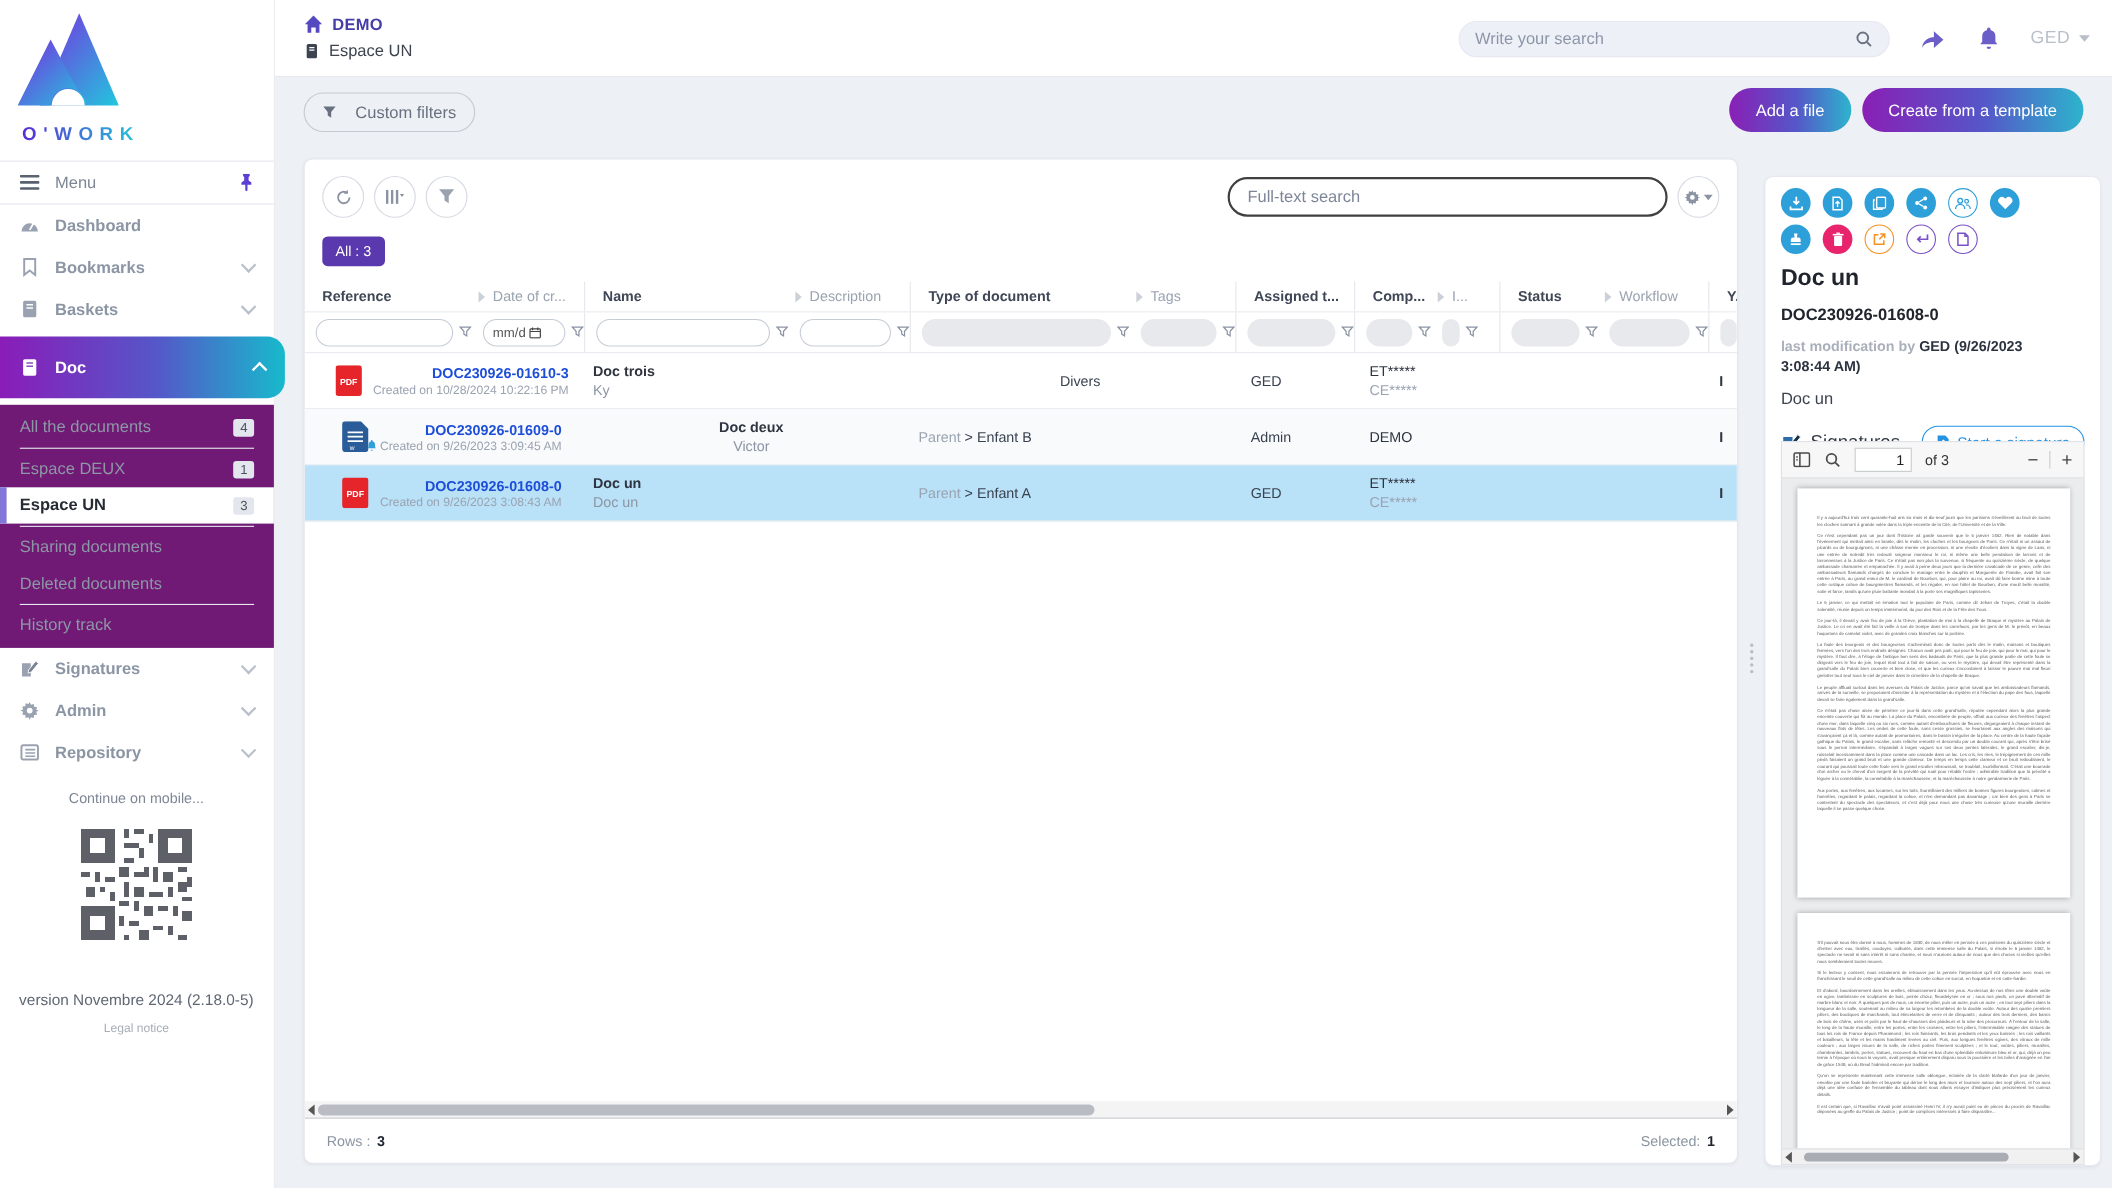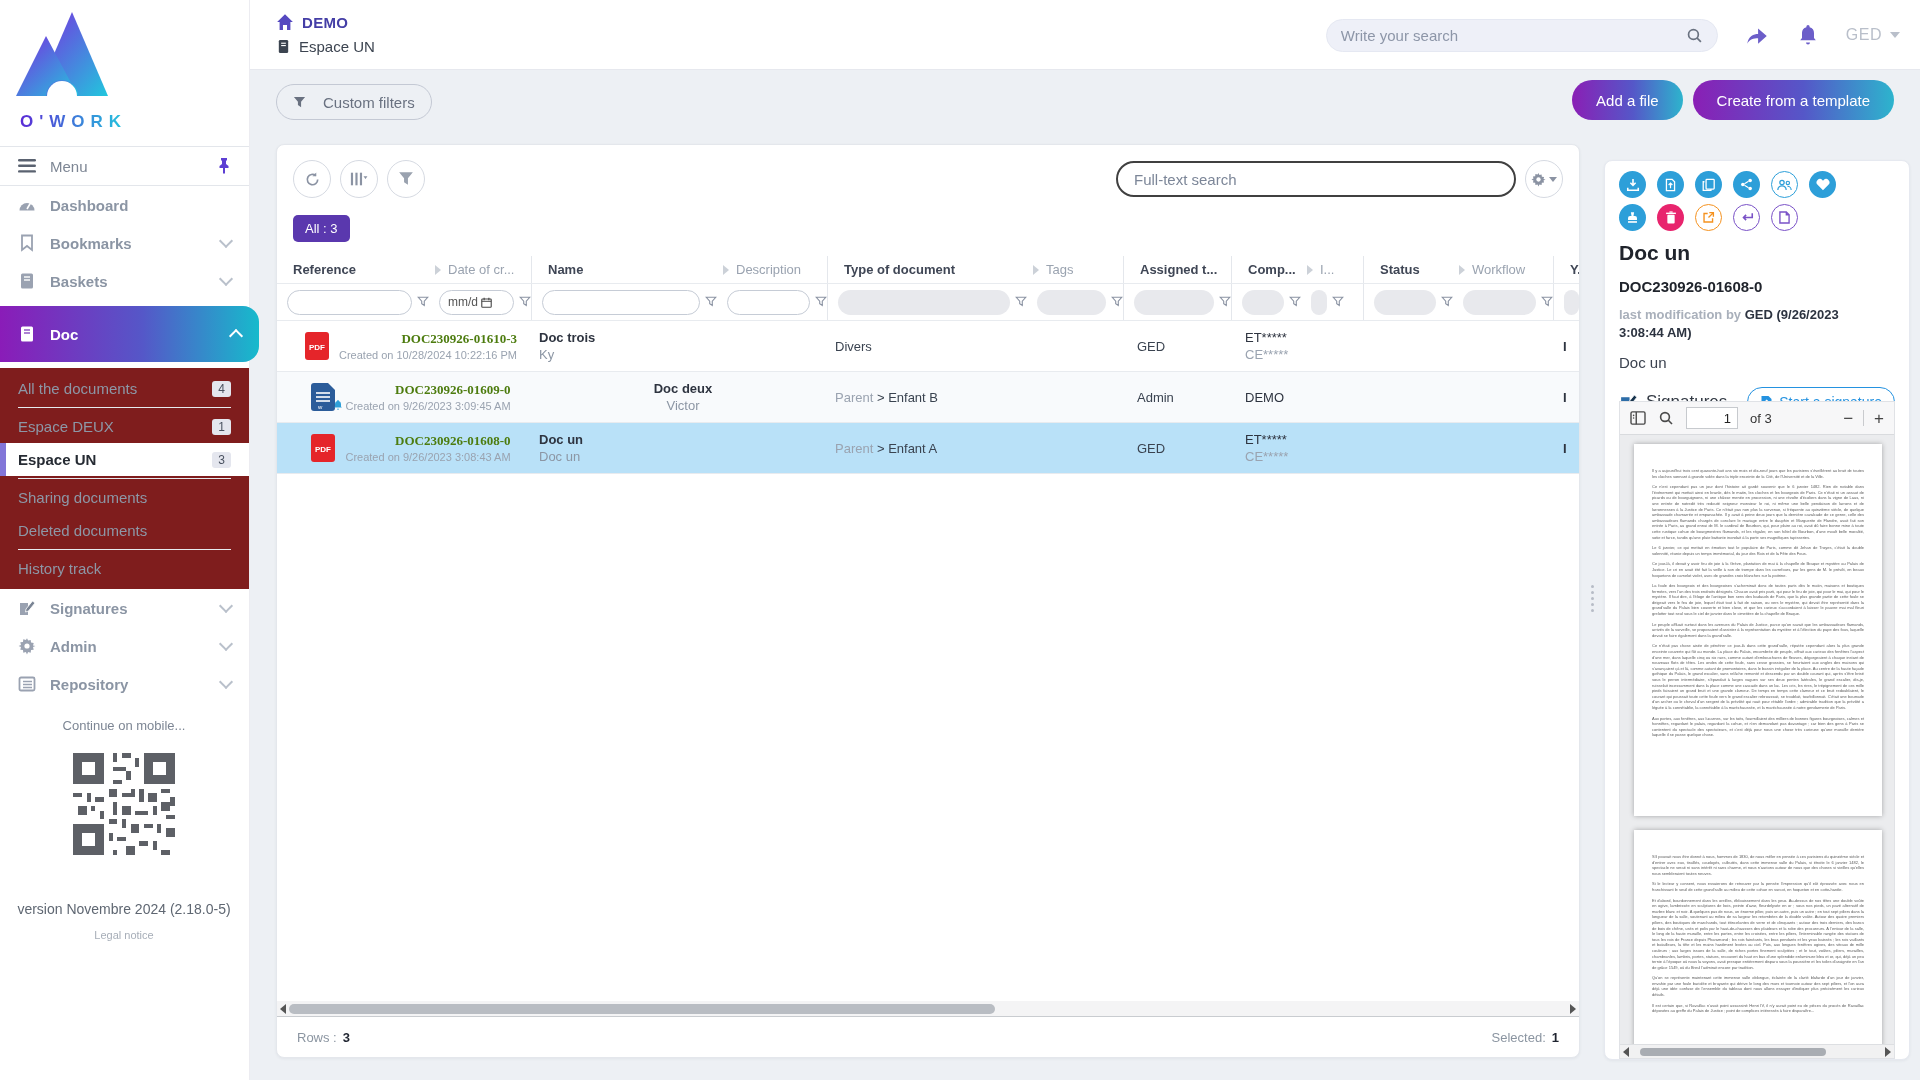--- a/index.html
+++ b/index.html
@@ -25,21 +25,21 @@
   .logo-wrap { height:146px; display:flex; flex-direction:column; align-items:flex-start; padding:10px 0 0 16px; }
   .logo-text { font-size:17px; font-weight:bold; letter-spacing:6px; background:linear-gradient(90deg,#5b2bd6,#21c7dd); -webkit-background-clip:text; background-clip:text; color:transparent; margin:2px 0 0 4px; }
   .menu-row { height:40px; border-top:1px solid #e3e6eb; border-bottom:1px solid #e3e6eb; display:flex; align-items:center; padding:0 18px; gap:14px; }
   .menu-label { font-size:15px; color:#7d8694; flex:1; }
   .nav-item { height:38px; display:flex; align-items:center; padding:0 18px; gap:14px; cursor:pointer; }
   .nav-label { font-size:15px; font-weight:bold; color:#8b95a4; flex:1; }
   .chev { width:10px; height:10px; border-right:2px solid #b9c0cb; border-bottom:2px solid #b9c0cb; transform:rotate(45deg); margin-top:-4px; }
   .doc-active { height:56px; margin:6px 0; width:259px; border-radius:0 16px 16px 0; background:linear-gradient(90deg,#8a1cb8,#5557c8 55%,#17bacc); display:flex; align-items:center; padding:0 18px; gap:14px; cursor:pointer; }
   .doc-active .nav-label { color:#fff; }
   .doc-active .chev { border-color:#fff; }
-  .submenu { background:#7f1d1d; padding:4px 0; }
+  .submenu { background:#701a75; padding:4px 0; }
   .sub-item { height:33px; display:flex; align-items:center; padding:0 18px 0 18px; cursor:pointer; position:relative; }
   .sub-label { font-size:15px; color:#8d97a6; flex:1; }
   .sub-item.active { background:#fff; }
   .sub-item.active::before { content:""; position:absolute; left:0; top:0; bottom:0; width:6px; background:#8276d8; }
   .sub-item.active .sub-label { color:#262b33; font-weight:bold; }
   .badge { background:#e4e6ee; border-radius:3px; font-size:12px; color:#4a5260; padding:1px 6px; }
   .sub-sep { border-top:1px solid #e7eaee; margin:2px 18px 2px 18px; }
   .side-foot { position:absolute; left:0; right:1px; top:718px; text-align:center; }
   .mobile-hint { font-size:13px; color:#7d8694; margin-bottom:16px; }
   .qr { margin:0 auto; width:110px; height:110px; background:#fff; }
@@ -75,21 +75,21 @@
   .f-input { height:25px; border:1px solid #c6ccd6; border-radius:13px; min-width:0; flex:1; padding:0 9px; font-size:12px; outline:none; font-family:inherit; }
   .f-date { height:25px; border:1px solid #c6ccd6; border-radius:13px; display:flex; align-items:center; gap:3px; padding:0 8px; font-size:12px; color:#555; flex:1; min-width:0; white-space:nowrap; }
   .f-select { height:25px; background:#e8e9ed; border-radius:13px; flex:1; min-width:0; cursor:pointer; }
   .f-select.tiny { flex:0 0 16px; }
   .funnel-sm { flex:0 0 auto; cursor:pointer; }
 
   .trow { position:absolute; left:0; right:0; height:51px; display:grid; border-bottom:1px solid #e8ebef; cursor:pointer;
     grid-template-columns:254px 296px 302px 108px 132px 194px 1fr; }
   .trow .cell { display:flex; flex-direction:column; justify-content:center; font-size:13px; overflow:hidden; white-space:nowrap; }
   .cell-ref { flex-direction:row !important; align-items:center; gap:10px; padding-left:14px;text-align:right; }
-  .ref-main { font-weight:bold; color:#4d7c0f;font-family:Liberation Serif, serif; }
+  .ref-main { font-weight:bold; color:#1d4ed8; }
   .ref-sub { font-size:11px; color:#9aa3b0; margin-top:2px; }
   .name-main { font-weight:bold; color:#2e3440; }
   .name-sub { color:#8c96a4; margin-top:2px; }
   .type-prefix { color:#9aa3b0; }
   .comp-1 { color:#2e3440; }
   .comp-2 { color:#9aa3b0; margin-top:2px; }
   .cell-y { font-weight:bold; color:#2e3440; }
   .trow.alt { background:#f8fafc; }
   .trow.selected { background:#b9e1f8; }
 
@@ -521,21 +521,21 @@
       </span>
       <span>
         <div class="ref-main">DOC230926-01610-3</div>
         <div class="ref-sub">Created on 10/28/2024 10:22:16 PM</div>
       </span>
     </div>
     <div class="cell" style="padding-left:8px;">
       <span class="name-main">Doc trois</span>
       <span class="name-sub">Ky</span>
     </div>
-    <div class="cell" style="padding-left:8px;">
+    <div class="cell" style="padding-left:8px;text-align:center;">
         <span><span class="type-prefix"></span><span>Divers</span></span>
       </div>
     <div class="cell" style="padding-left:8px;">
         <span>GED</span>
       </div>
     <div class="cell" style="padding-left:8px;">
       <span class="comp-1">ET*****</span>
       <span class="comp-2">CE*****</span>
     </div>
     <div class="cell"></div>

